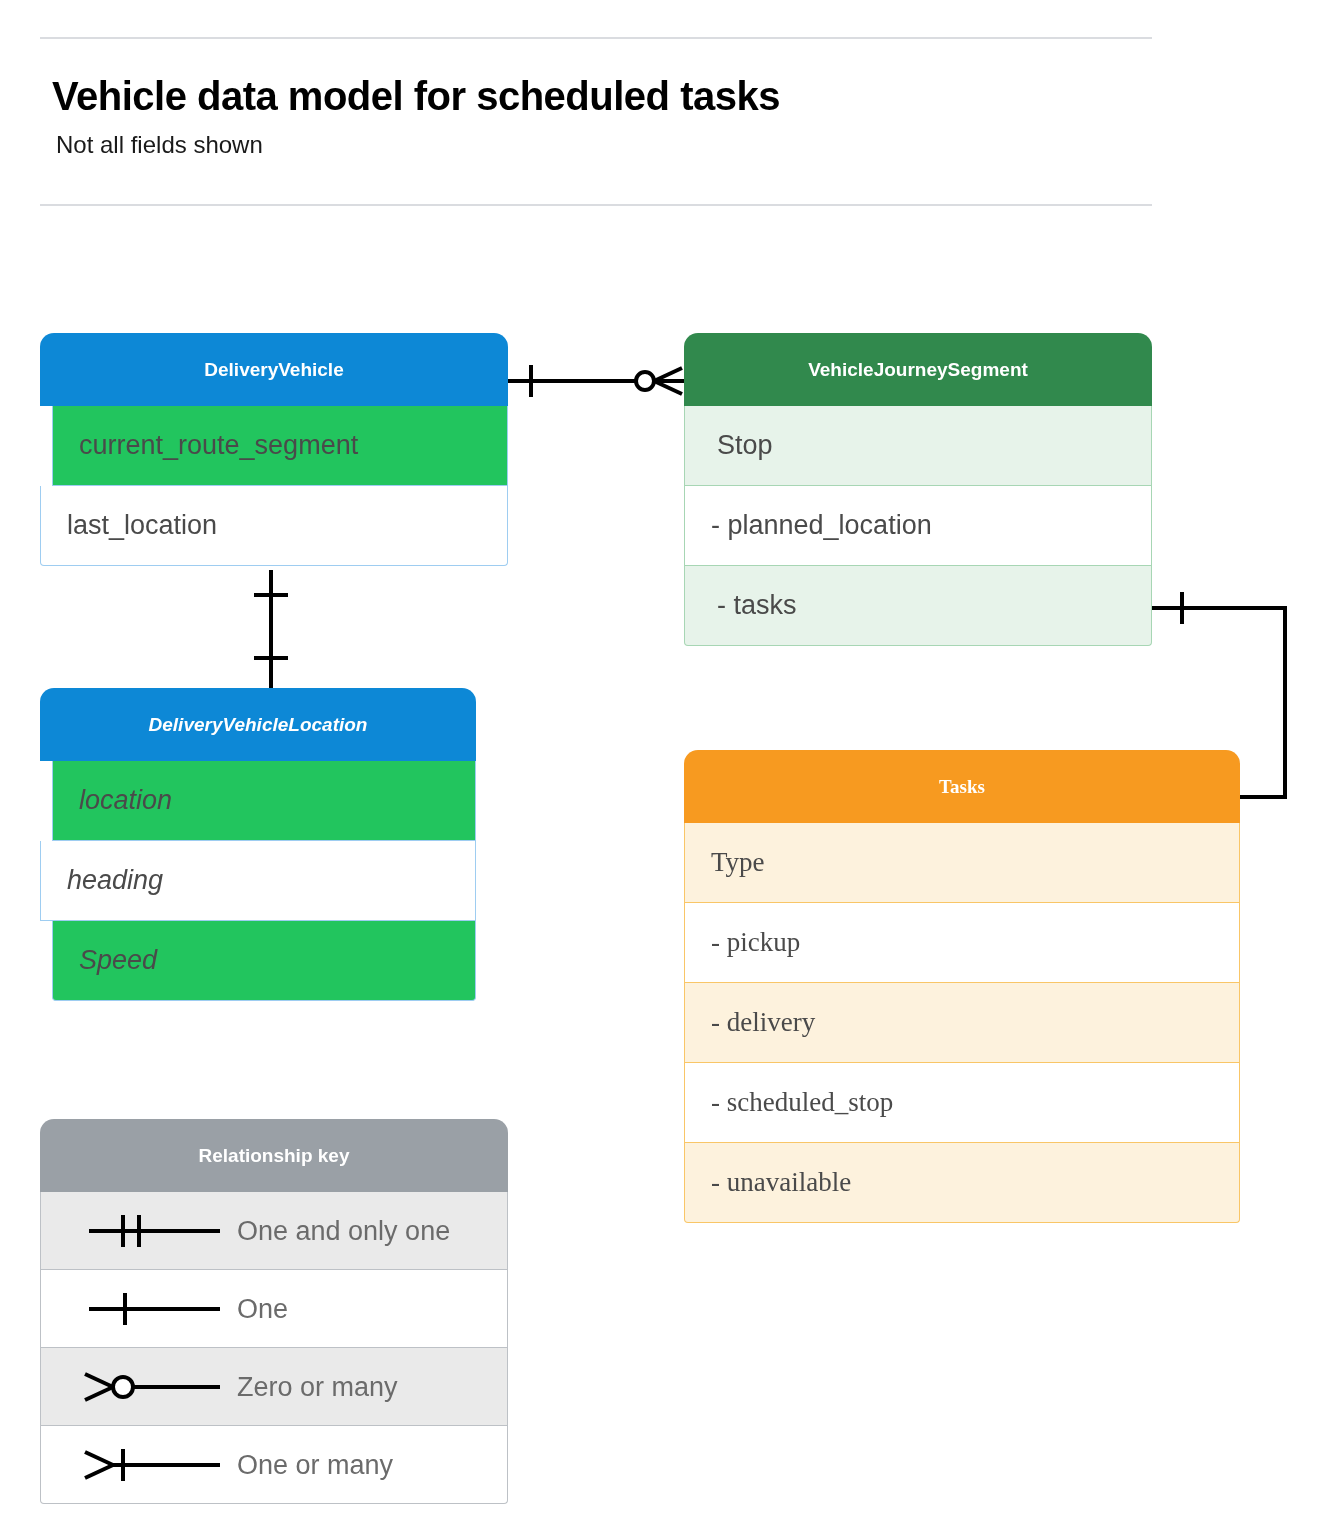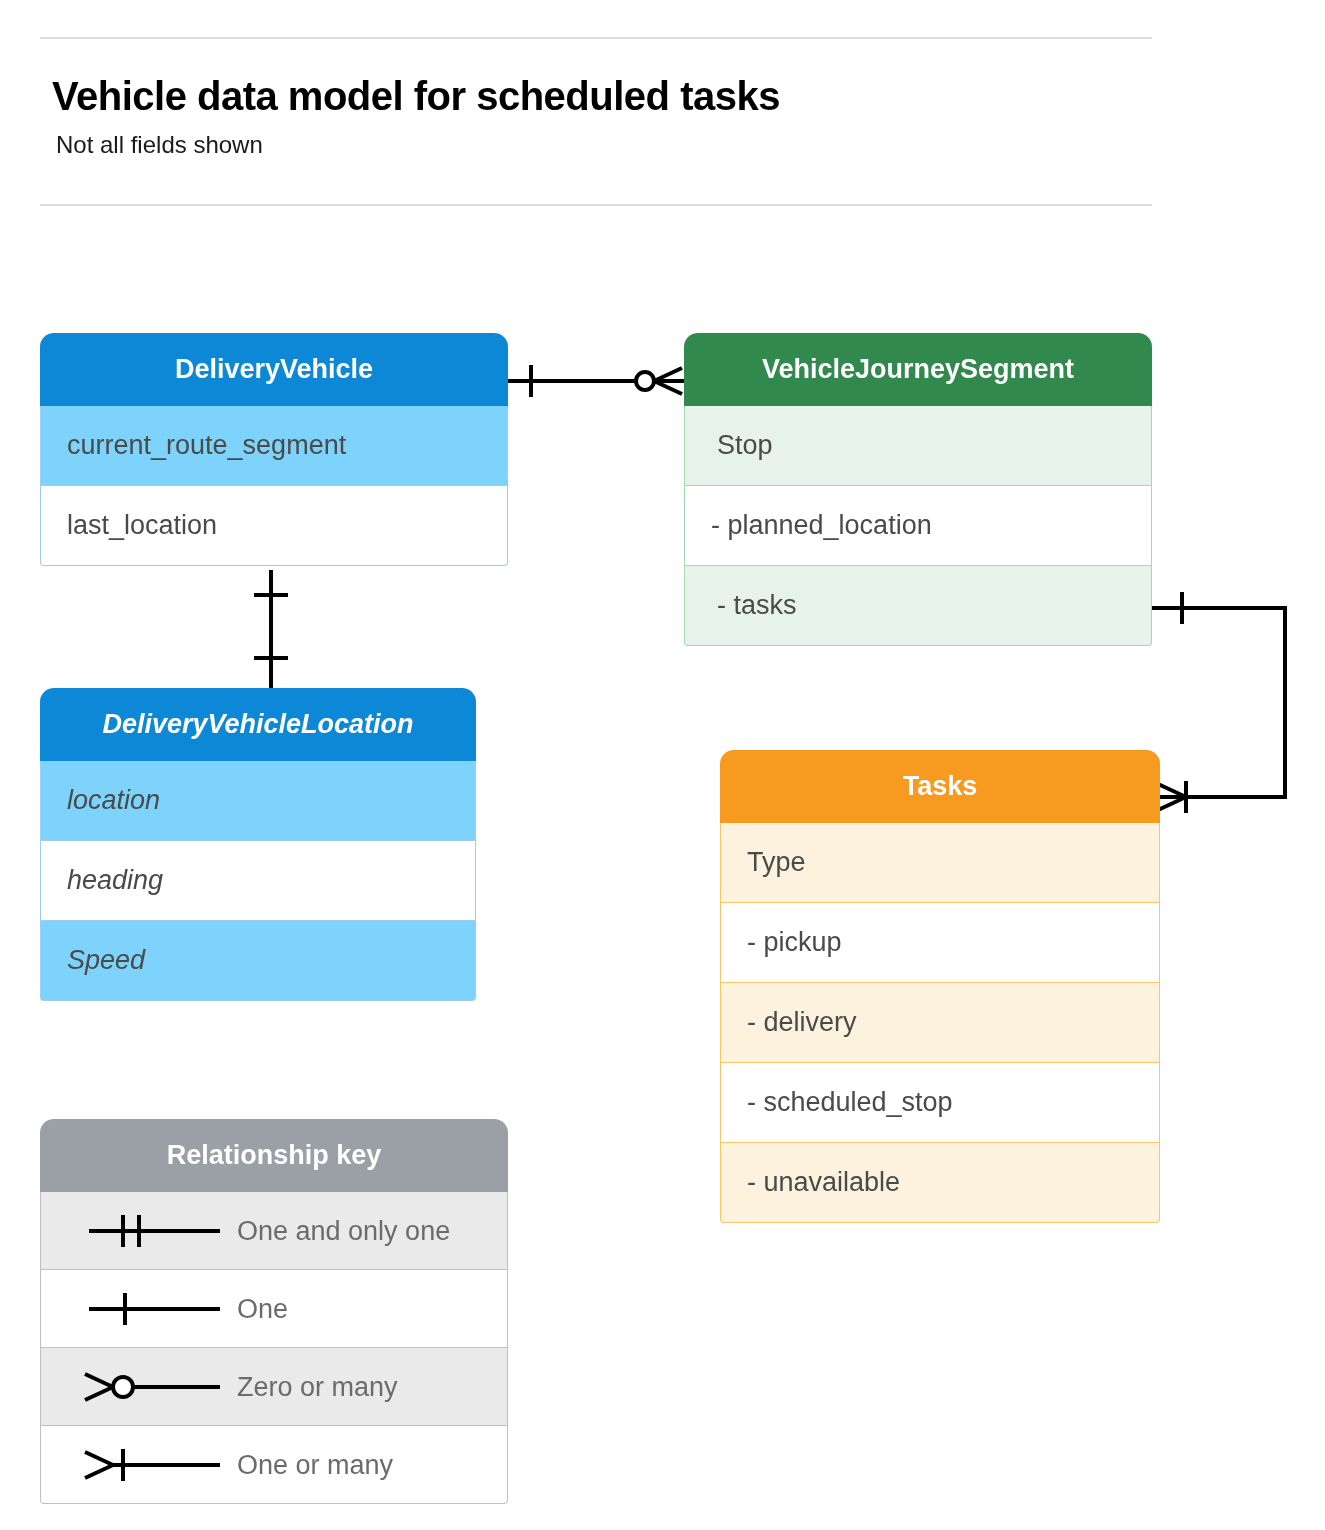--- a/index.html
+++ b/index.html
@@ -51,21 +51,21 @@
     position: absolute;
     box-sizing: border-box;
     border-radius: 14px;
   }
   .entity-header {
     box-sizing: border-box;
     height: 73px;
     line-height: 73px;
     text-align: center;
     color: #ffffff;
-    font-size: 27px;
+    font-size: 19px;
     font-weight: bold;
     border-radius: 14px 14px 0 0;
     white-space: nowrap;
     overflow: hidden;
   }
   .entity-row {
     box-sizing: border-box;
     height: 80px;
     line-height: 78px;
     font-size: 27px;
@@ -74,42 +74,42 @@
     white-space: nowrap;
     overflow: hidden;
   }
   .entity-row:last-child {
     border-radius: 0 0 4px 4px;
   }
 
   
   .theme-blue .entity-header { background: #0d88d6; }
   .theme-blue .entity-row    { background: #ffffff; border: 1px solid #9ecdf1; border-top: none; }
-  .theme-blue .entity-row.alt { background: #7dd3fc; }
+  .theme-blue .entity-row.alt { background: #22c55e; margin-left: 12px; }
 
   
   .theme-green .entity-header { background: #31894d; }
   .theme-green .entity-row    { background: #ffffff; border: 1px solid #a7d6b4; border-top: none; }
   .theme-green .entity-row.alt { background: #e7f3ea; padding-left: 32px; }
 
   
   .theme-orange .entity-header { background: #f79a20; }
   .theme-orange .entity-row    { background: #ffffff; border: 1px solid #f9c667; border-top: none; }
   .theme-orange .entity-row.alt { background: #fdf2dd; }
 
   
   .theme-gray .entity-header { background: #9aa0a6; }
   .theme-gray .entity-row    { background: #ffffff; border: 1px solid #bdc1c6; border-top: none; }
   .theme-gray .entity-row.alt { background: #eaeaea; }
 
   
   #entity-delivery-vehicle          { left: 40px;  top: 333px;  width: 468px; }
   #entity-delivery-vehicle-location { left: 40px;  top: 688px;  width: 436px; font-style: italic; }
   #entity-vehicle-journey-segment   { left: 684px; top: 333px;  width: 468px; }
-  #entity-tasks                     { left: 720px; top: 750px;  width: 440px; }
+  #entity-tasks                     { left: 684px; top: 750px;  width: 556px; font-family: Liberation Serif, serif; }
   #legend-box                       { left: 40px;  top: 1119px; width: 468px; }
 
   
   .legend-row {
     box-sizing: border-box;
     height: 78px;
     display: flex;
     align-items: center;
   }
   .legend-sym {

